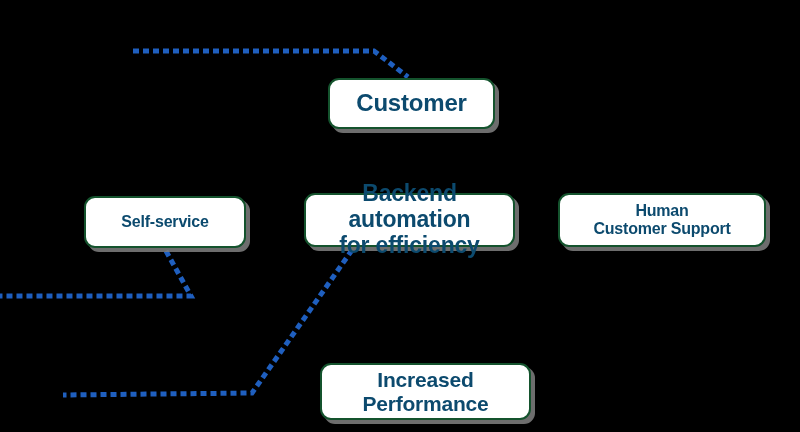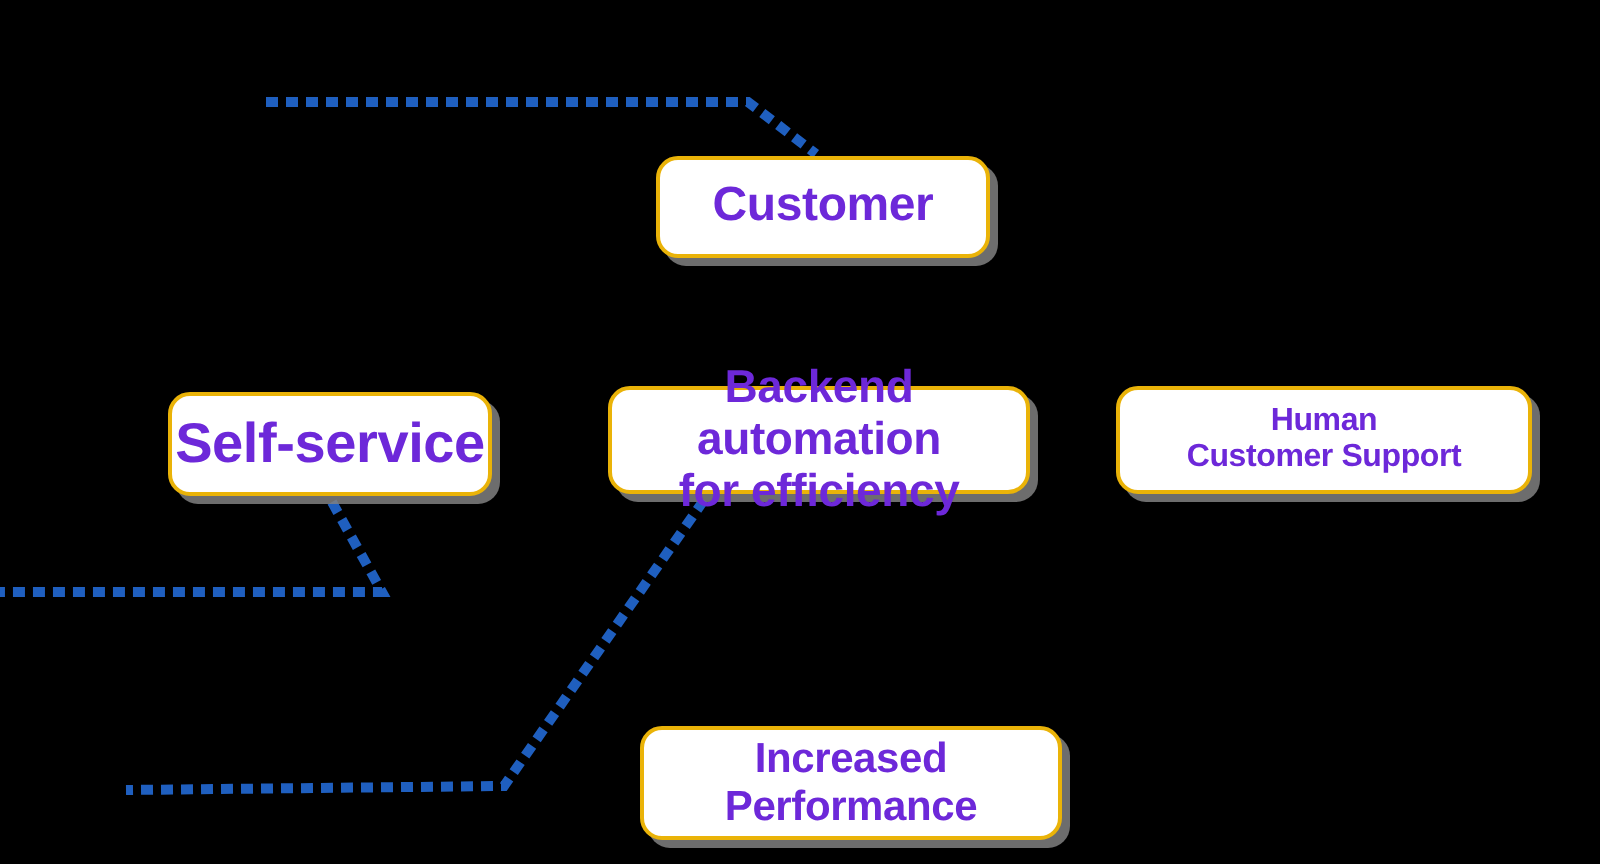--- a/index.html
+++ b/index.html
@@ -20,40 +20,40 @@
     left: 0;
     top: 0;
     width: 800px;
     height: 432px;
     pointer-events: none;
   }
   .node {
     position: absolute;
     box-sizing: border-box;
     background: #ffffff;
-    border: 2px solid #eab308;
+    border: 2px solid #14532d;
     border-radius: 11px;
     box-shadow: 4px 4px 0 0 rgba(128,128,128,0.85);
     display: flex;
     align-items: center;
     justify-content: center;
     text-align: center;
-    color: #6d28d9;
+    color: #0c4a6e;
     font-weight: bold;
     line-height: 1.12;
     letter-spacing: -0.2px;
     white-space: pre-line;
   }
   .node-customer {
     left: 328px; top: 78px; width: 167px; height: 51px;
     font-size: 24px;
   }
   .node-self-service {
     left: 84px; top: 196px; width: 162px; height: 52px;
-    font-size: 28px;
+    font-size: 16px;
   }
   .node-backend {
     left: 304px; top: 193px; width: 211px; height: 54px;
     font-size: 23px;
   }
   .node-human {
     left: 558px; top: 193px; width: 208px; height: 54px;
     font-size: 16px;
   }
   .node-performance {

